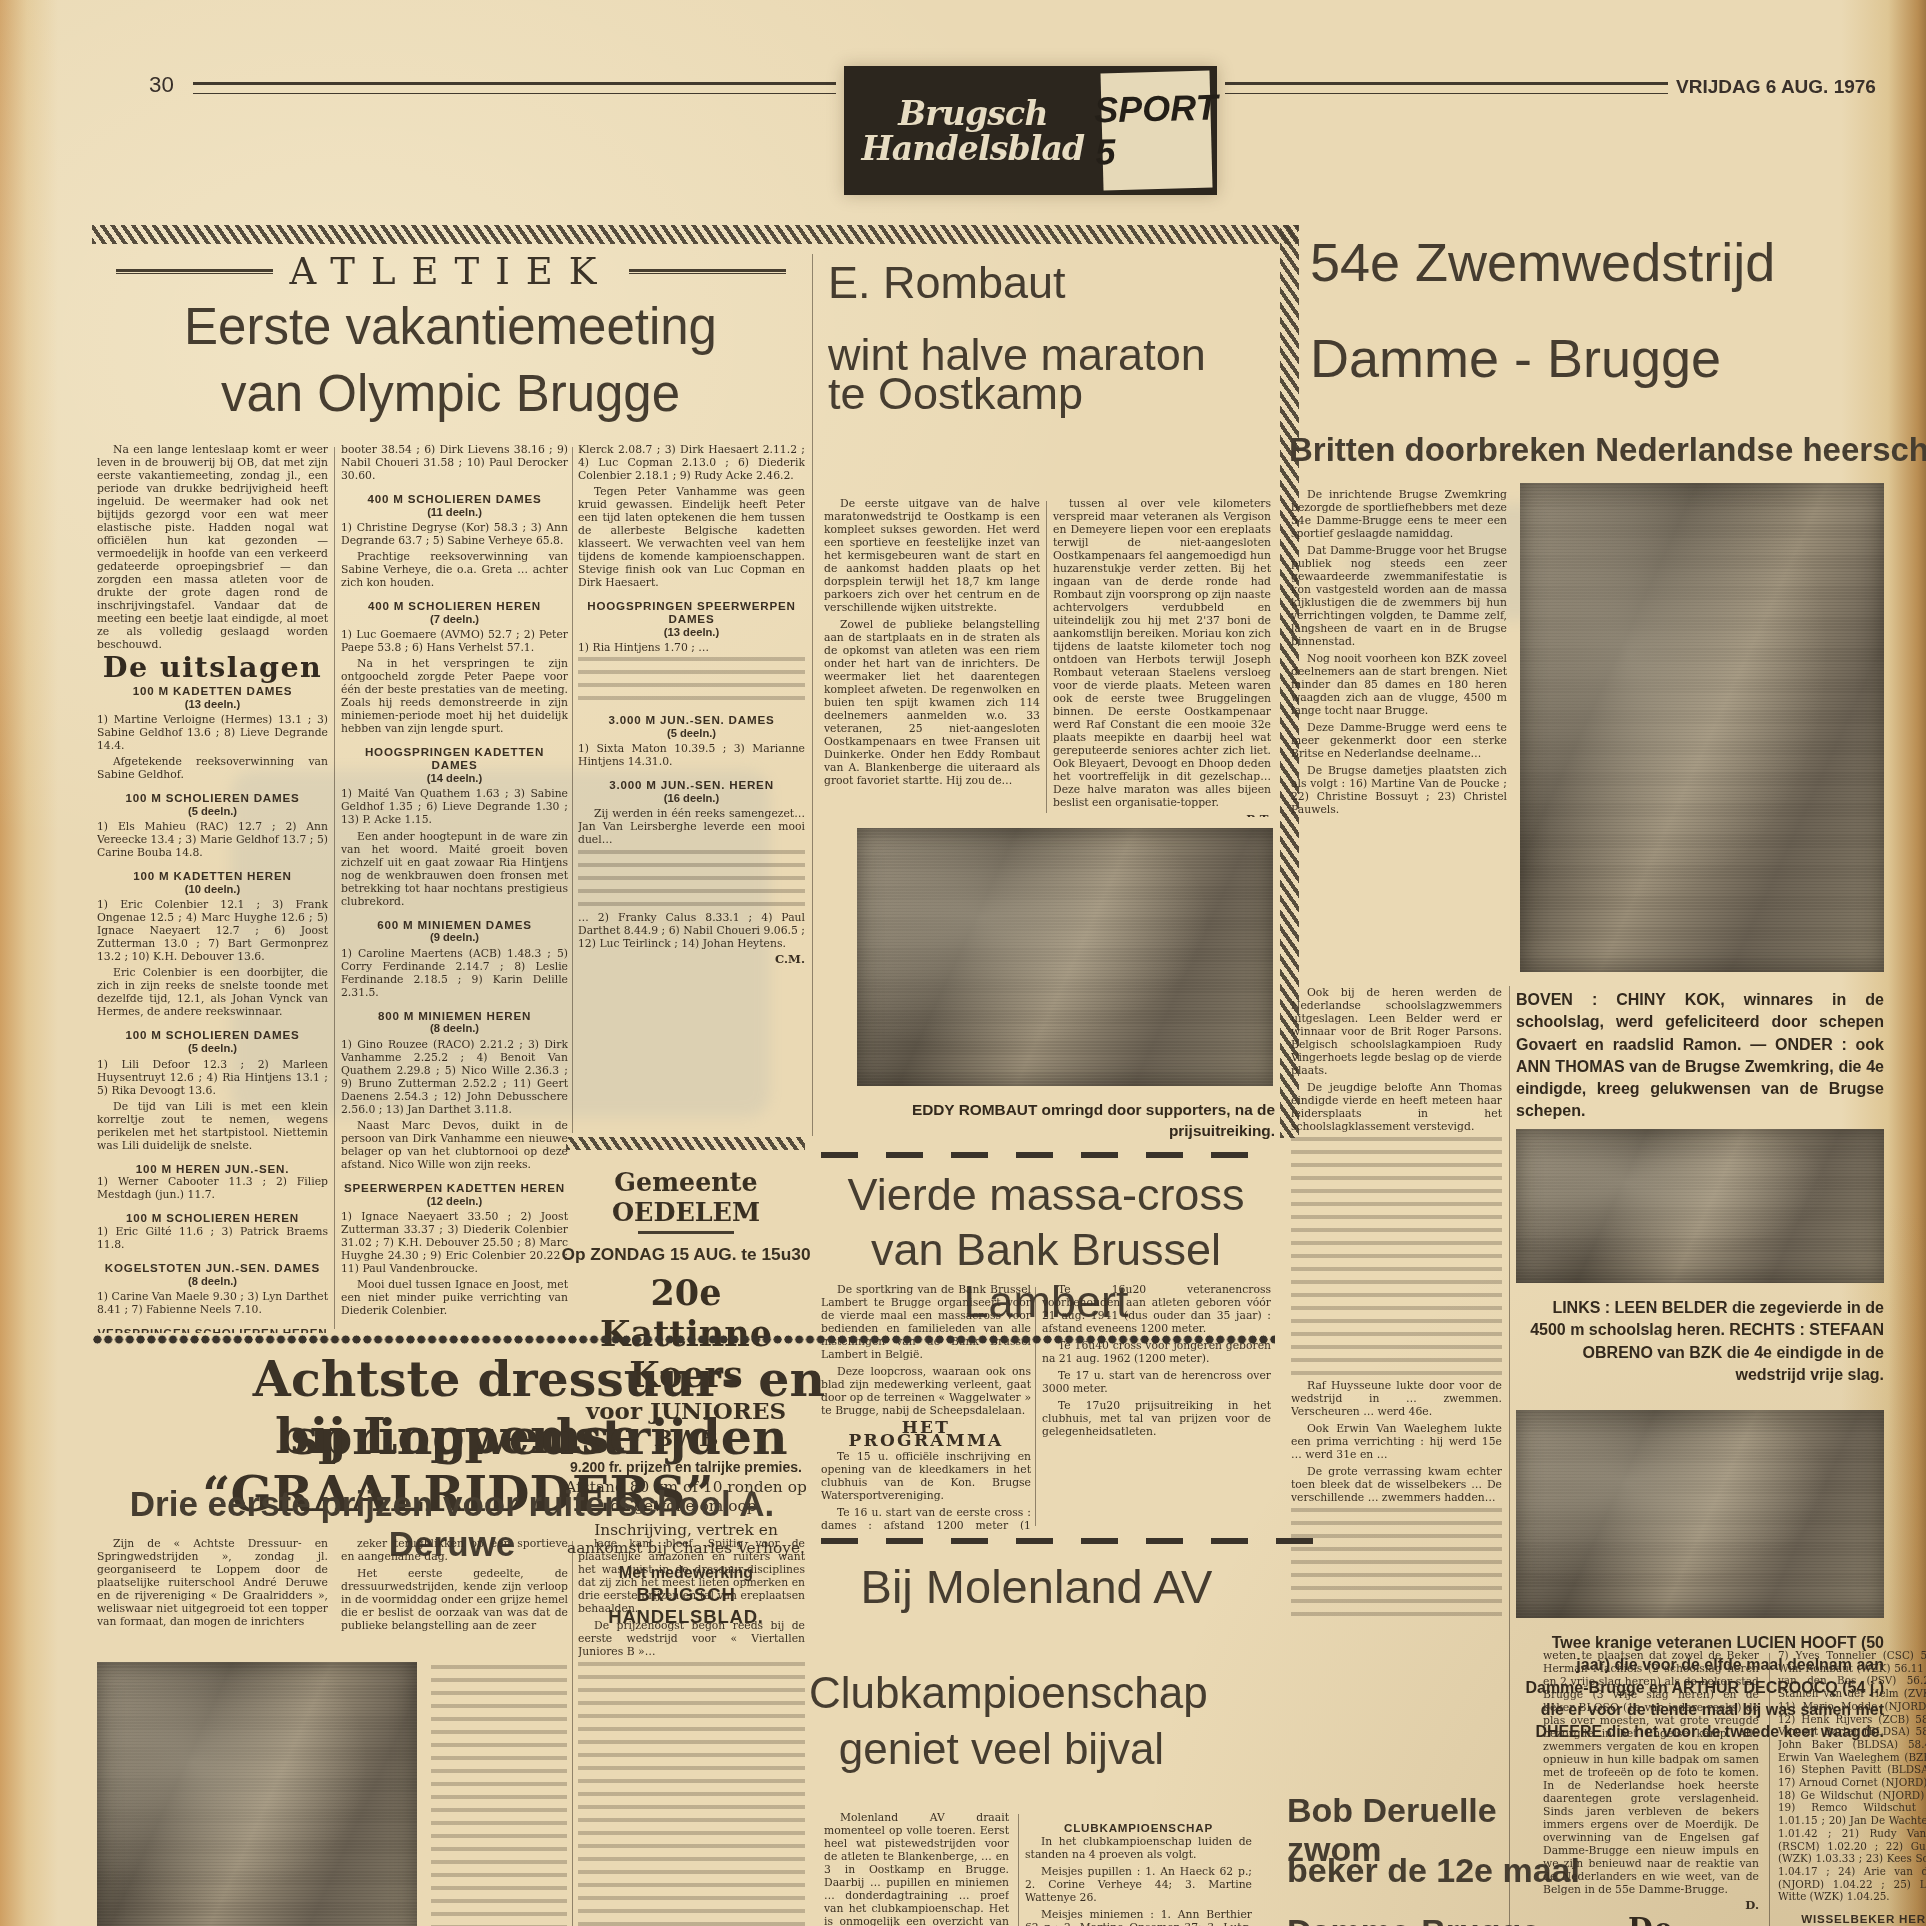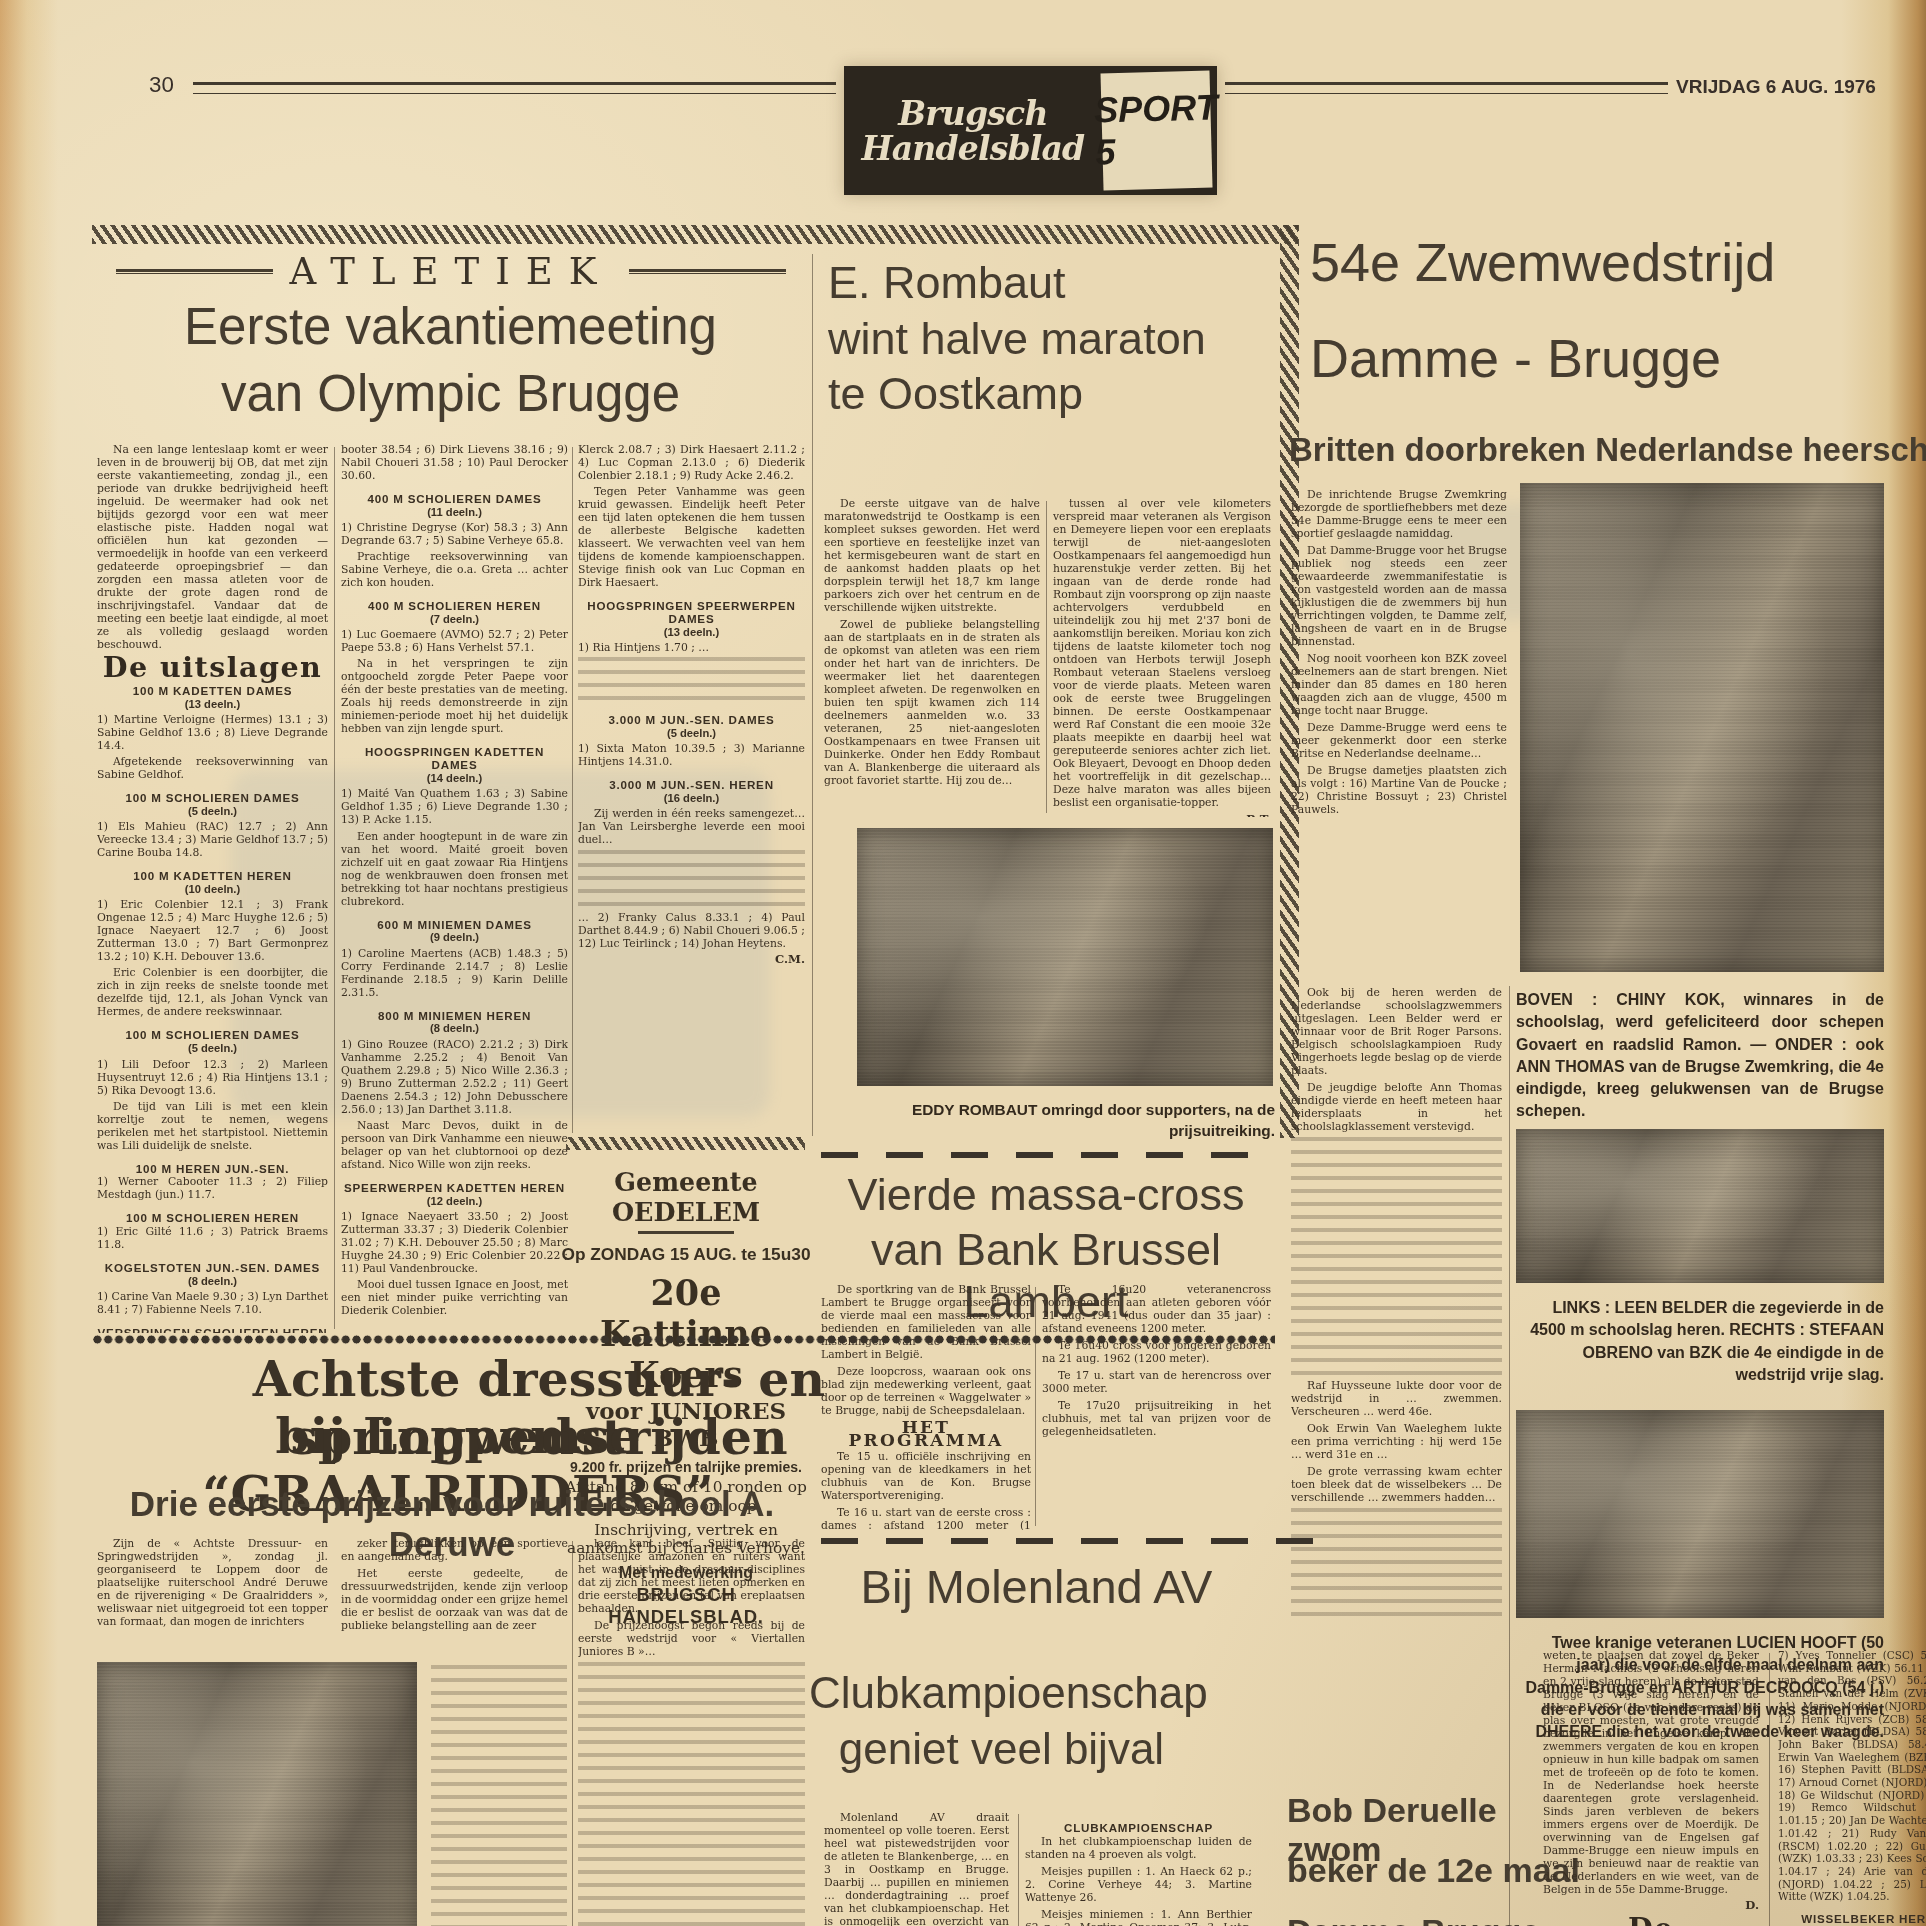--- a/index.html
+++ b/index.html
@@ -179,21 +179,21 @@
     <p class="t3">20e Kattinne Koers</p>
     <p class="t4">voor JUNIORES BWB</p>
     <p class="t5">9.200 fr. prijzen en talrijke premies.</p>
     <p class="t6">Afstand 80 km of 10 ronden op de gewone omloop.</p>
     <p class="t7">Inschrijving, vertrek en aankomst bij Charles Verhoye.</p>
     <p class="t8">Met medewerking</p>
     <p class="t9">BRUGSCH HANDELSBLAD.</p>
   </div>
 
   <div class="hl" style="left:828px;top:257px;width:443px;font-size:45px;text-align:left;">E. Rombaut</div>
-  <div class="hl" style="left:828px;top:313px;width:443px;font-size:45px;text-align:left;">wint halve maraton</div>
+  <div class="hl" style="left:828px;top:329px;width:443px;font-size:45px;text-align:left;">wint halve maraton</div>
   <div class="hl" style="left:828px;top:368px;width:443px;font-size:45px;text-align:left;">te Oostkamp</div>
   <div class="col" style="left:824px;top:497px;width:216px;height:320px;">
       <p class="para">De eerste uitgave van de halve maratonwedstrijd te Oostkamp is een kompleet sukses geworden. Het werd een sportieve en feestelijke inzet van het kermisgebeuren want de start en de aankomst hadden plaats op het dorpsplein terwijl het 18,7 km lange parkoers zich over het centrum en de verschillende wijken uitstrekte.</p>
       <p class="para">Zowel de publieke belangstelling aan de startplaats en in de straten als de opkomst van atleten was een riem onder het hart van de inrichters. De weermaker liet het daarentegen kompleet afweten. De regenwolken en buien ten spijt kwamen zich 114 deelnemers aanmelden w.o. 33 veteranen, 25 niet-aangesloten Oostkampenaars en twee Fransen uit Duinkerke. Onder hen Eddy Rombaut van A. Blankenberge die uiteraard als groot favoriet startte. Hij zou de…</p>
     </div>
   <div class="vrule" style="left:1046px;top:501px;height:312px;"></div>
   <div class="col" style="left:1053px;top:497px;width:218px;height:320px;">
       <p class="para">tussen al over vele kilometers verspreid maar veteranen als Vergison en Demeyere liepen voor een ereplaats terwijl de niet-aangesloten Oostkampenaars fel aangemoedigd hun huzarenstukje verder zetten. Bij het ingaan van de derde ronde had Rombaut zijn voorsprong op zijn naaste achtervolgers verdubbeld en uiteindelijk zou hij met 2'37 boni de aankomstlijn bereiken. Moriau kon zich tijdens de laatste kilometer toch nog ontdoen van Herbots terwijl Joseph Rombaut veteraan Staelens versloeg voor de vierde plaats. Meteen waren ook de eerste twee Bruggelingen binnen. De eerste Oostkampenaar werd Raf Constant die een mooie 32e plaats meepikte en daarbij heel wat gereputeerde seniores achter zich liet. Ook Bleyaert, Devoogt en Dhoop deden het voortreffelijk in dit gezelschap… Deze halve maraton was alles bijeen beslist een organisatie-topper.</p>
       <p class="sign">R.T.</p>
     </div>

